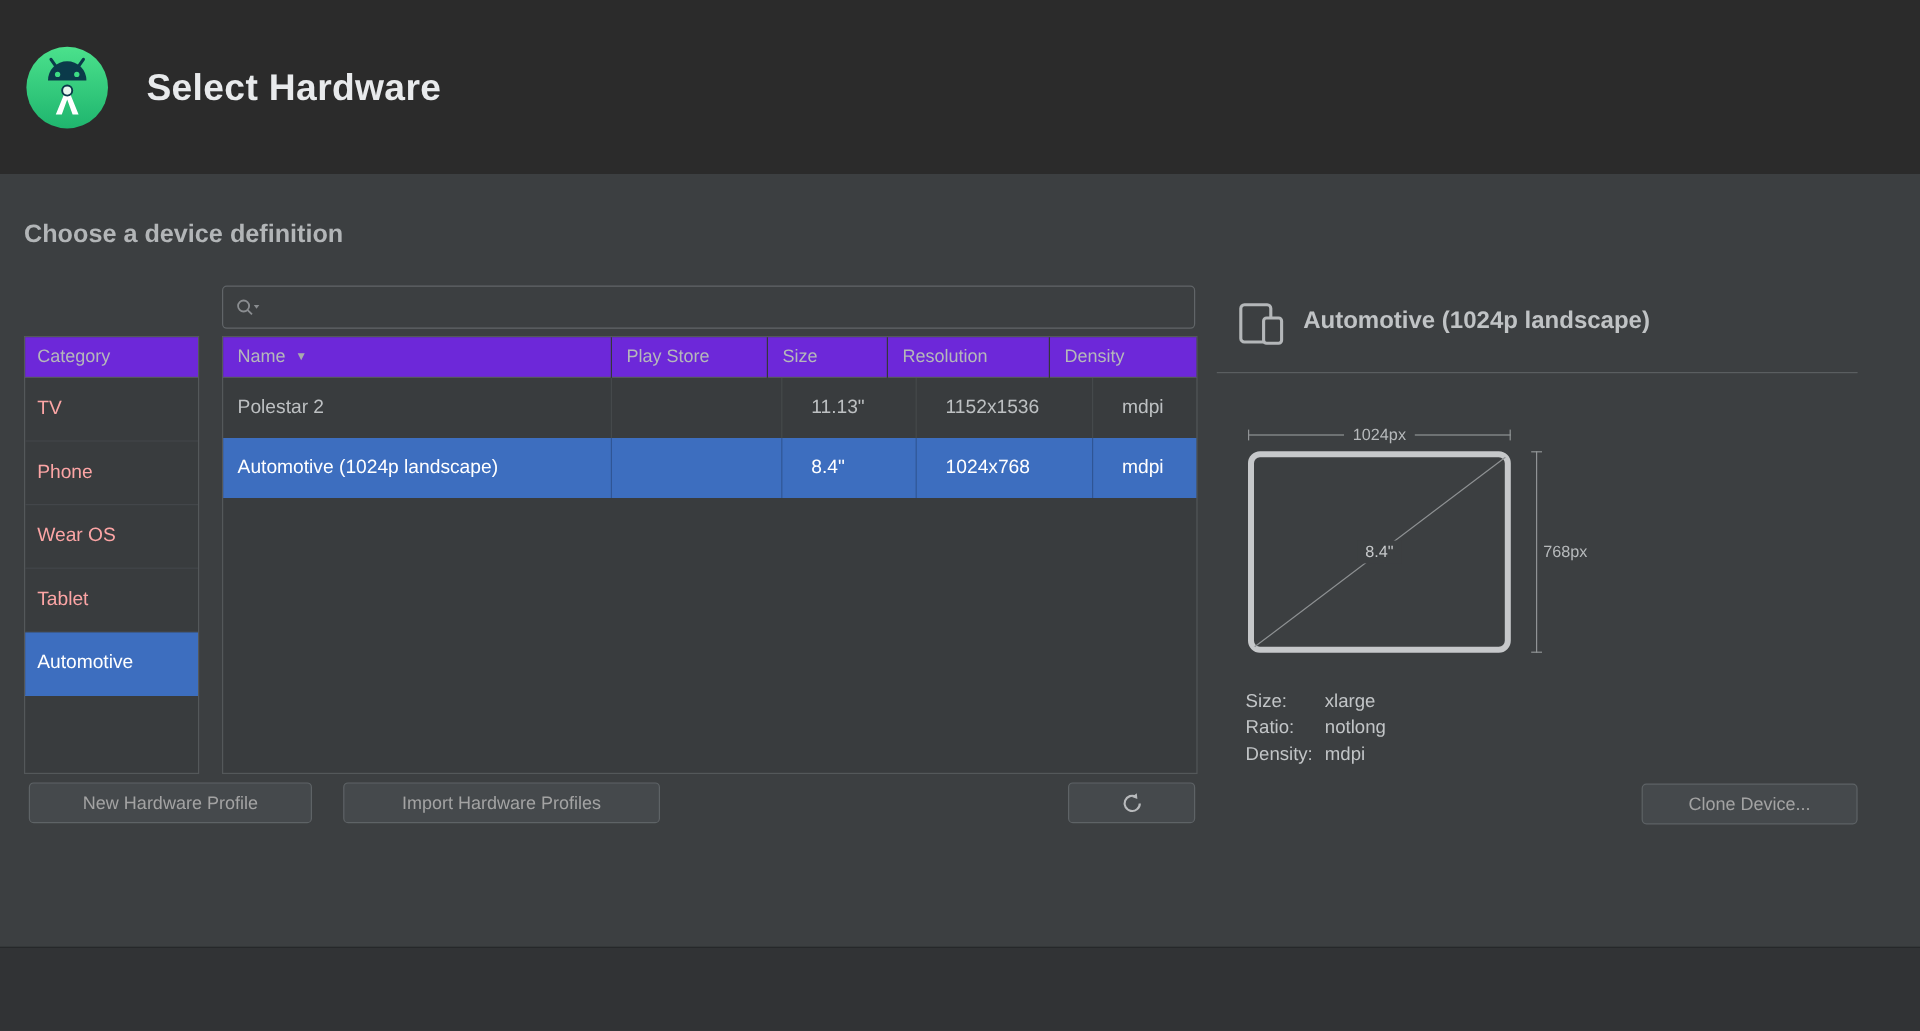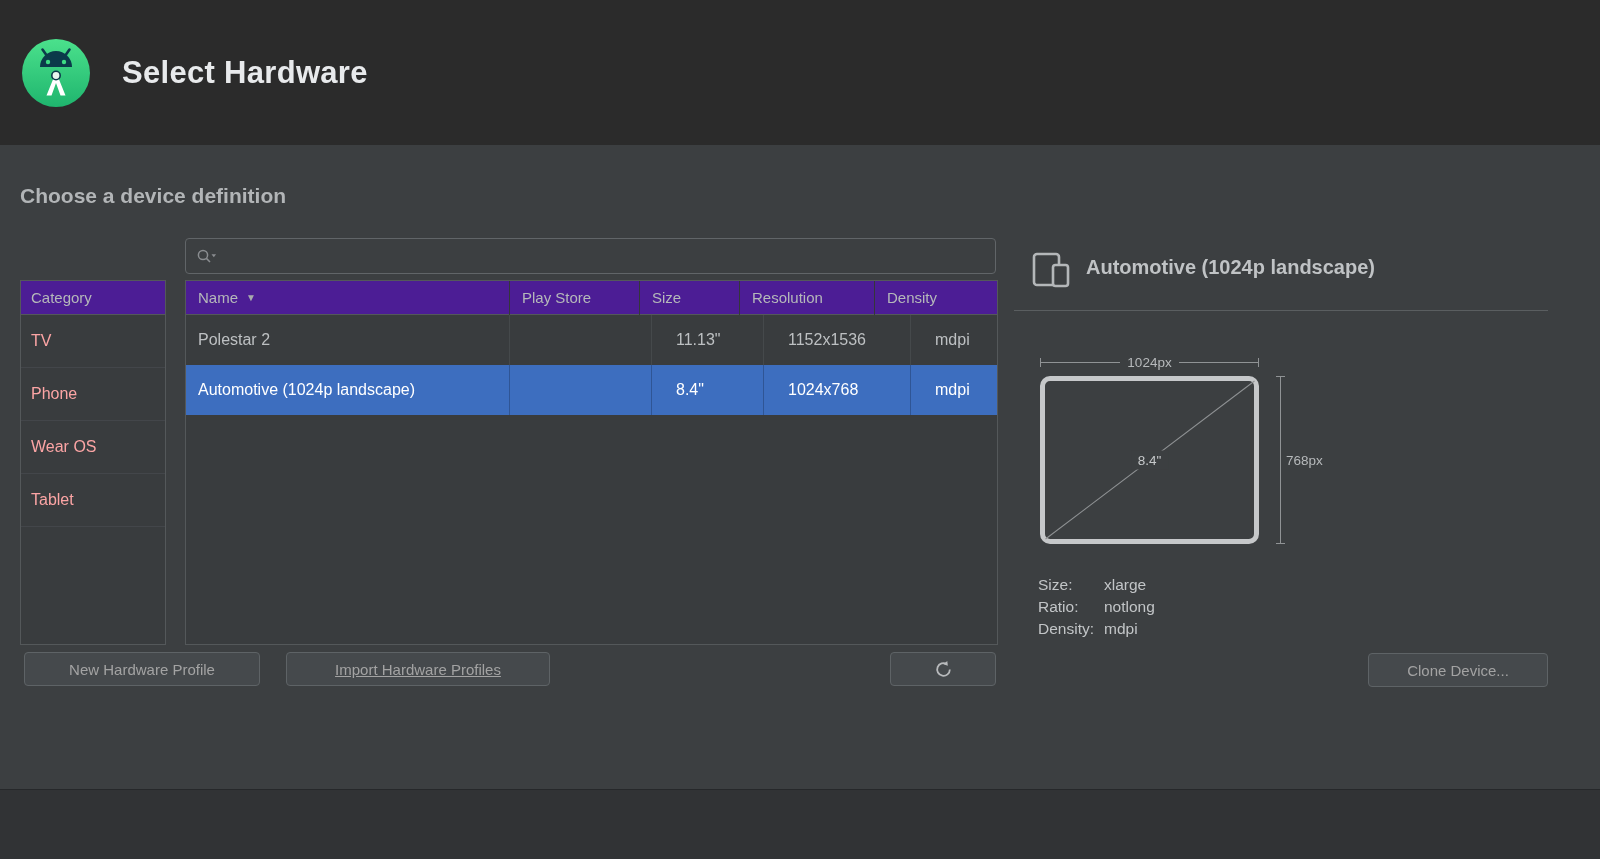--- a/index.html
+++ b/index.html
@@ -34,21 +34,21 @@
     display:flex; align-items:center; padding:0 10px; background:#3c3f41;
   }
   .search-box input {
     flex:1; background:transparent; border:none; outline:none;
     color:#d0d3d5; font-size:15px; font-family:"Liberation Sans", sans-serif; margin-left:6px;
   }
 
   
   .panel { position:absolute; border:1px solid #54585a; background:#393c3e; }
   .panel-header-row {
-    height:34px; background:#4c1d95; border-bottom:1px solid #54585a;
+    height:34px; background:#6d28d9; border-bottom:1px solid #54585a;
     display:flex; align-items:center; font-size:15px; color:#b5b8ba;
   }
 
   .category-panel { left:20px; top:280px; width:146px; height:365px; }
   .category-panel .panel-header-row { padding-left:10px; }
   .category-item {
     height:53px; display:flex; align-items:center; padding-left:10px;
     font-size:16px; color:#fca5a5; border-bottom:1px solid #43464a;
   }
   .category-item.selected { background:#3d6ebf; color:#ffffff; border-bottom-color:#3d6ebf; }
@@ -70,21 +70,21 @@
   .col-res { width:135px; } .col-den { flex:1; border-right:none !important; }
   .sort-icon { font-size:10px; color:#a8abad; margin-left:8px; }
 
   
   .btn {
     position:absolute; height:34px; display:flex; align-items:center; justify-content:center;
     background:#45494c; border:1px solid #5e6366; border-radius:4px;
     color:#a3a3a3; font-size:15px; cursor:default; padding:0 10px;
   }
   .btn-new { left:24px; top:652px; width:236px; }
-  .btn-import { left:286px; top:652px; width:264px;text-decoration:underline; }
+  .btn-import { left:286px; top:652px; width:264px; }
   .btn-refresh { left:890px; top:652px; width:106px; }
   .btn-clone { left:1368px; top:653px; width:180px;text-align:right; }
 
   
   .device-icon { position:absolute; left:1032px; top:252px; }
   .detail-title {
     position:absolute; left:1086px; top:256px;
     font-size:20px; font-weight:700; color:#c0c3c5;
   }
   .detail-divider { position:absolute; left:1014px; top:310px; width:534px; height:1px; background:#5a5e60; }
@@ -161,20 +161,21 @@
   </span>
   <input type="text" placeholder="" style="">
 </div>
 
 <div class="panel category-panel">
   <div class="panel-header-row">Category</div>
   <div class="category-item">TV</div>
   <div class="category-item">Phone</div>
   <div class="category-item">Wear OS</div>
   <div class="category-item">Tablet</div>
+  <div class="category-item selected">Automotive</div>
 </div>
 
 <div class="panel table-panel">
   <div class="thead panel-header-row">
     <div class="th col-name">
       <span>Name</span>
       <span class="sort-icon">▼</span>
     </div>
     <div class="th col-play">Play Store</div>
     <div class="th col-size">Size</div>

